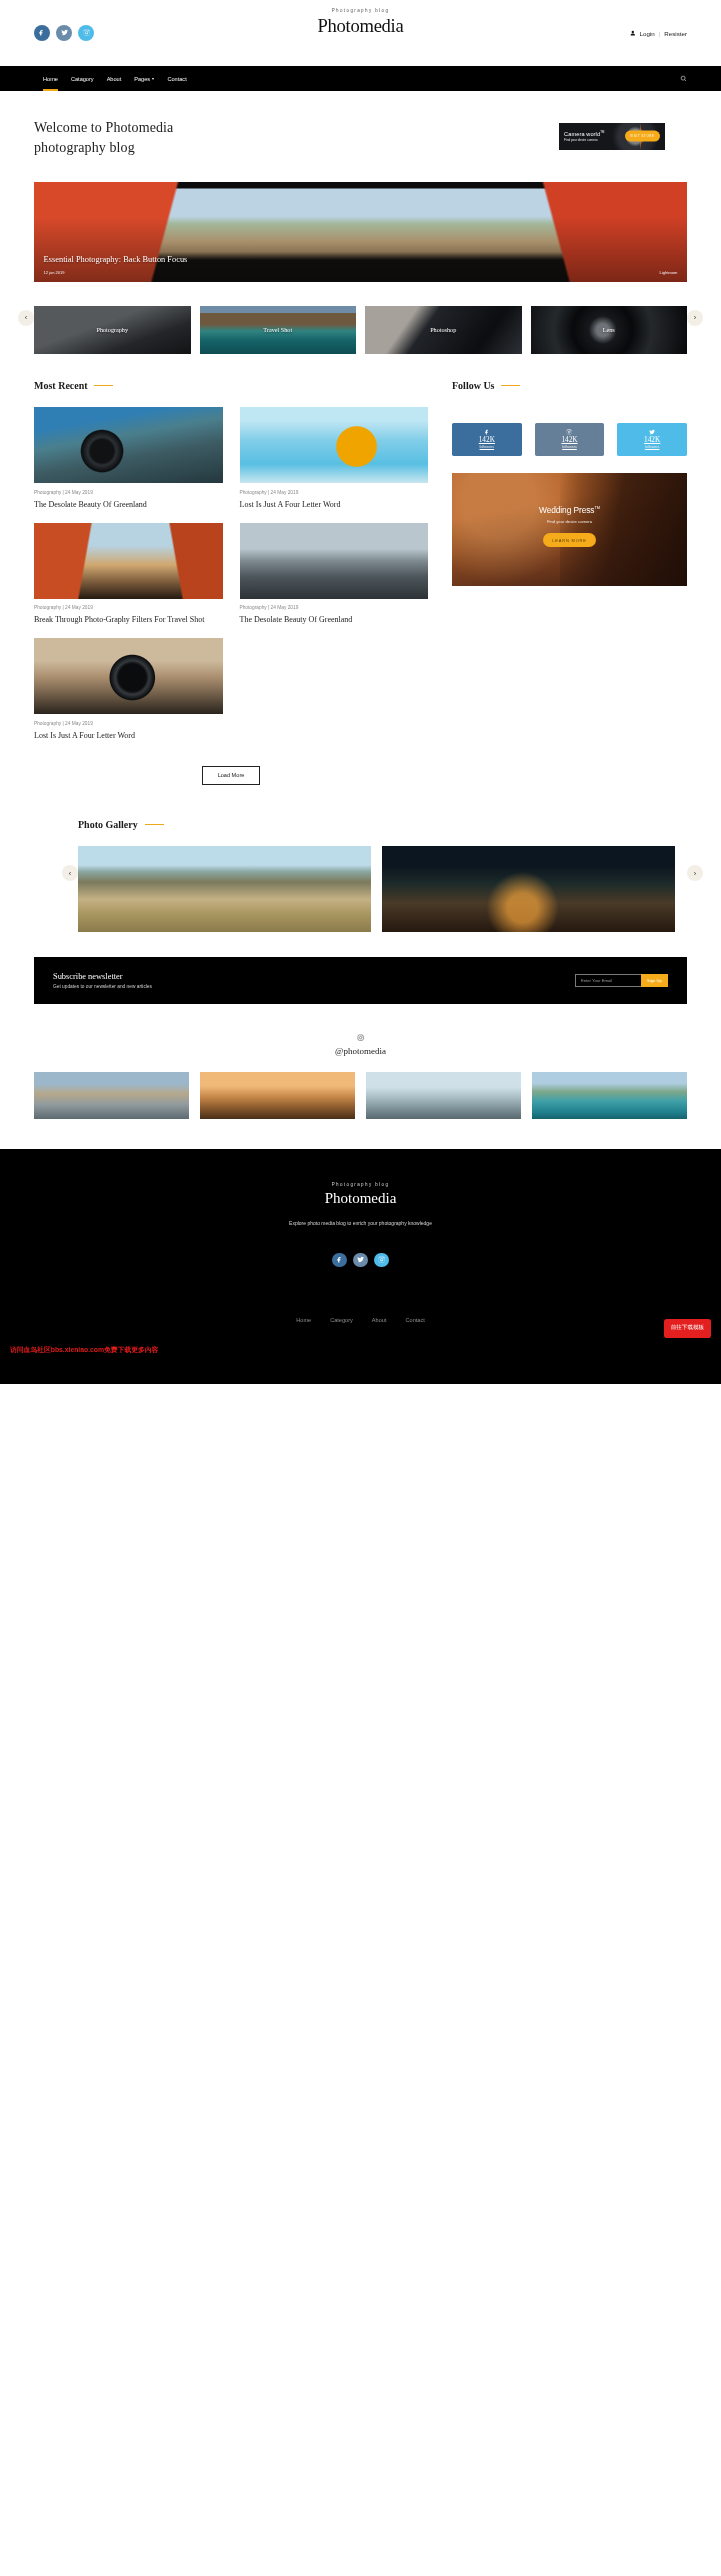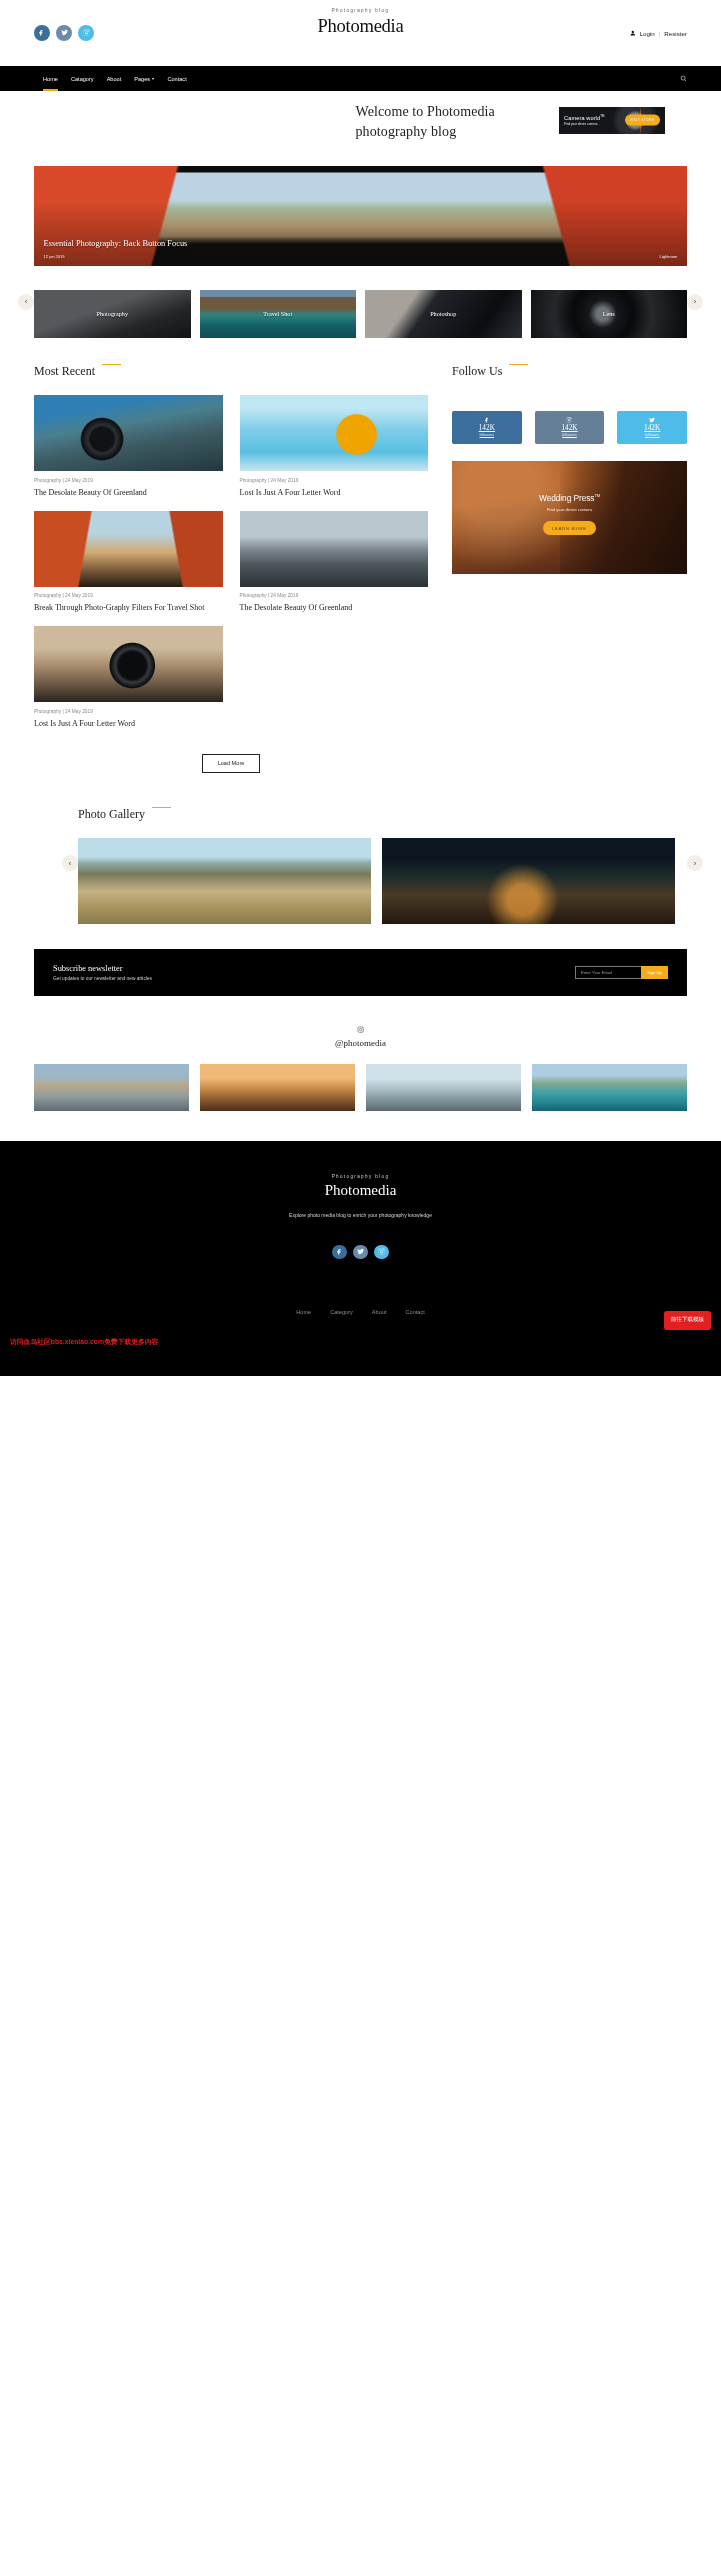--- a/index.html
+++ b/index.html
@@ -88,24 +88,24 @@
   .nav-links a.active::after {
     content: ""; position: absolute; bottom: -9px; left: 0; right: 0;
     height: 1.1px; background: #f0a916;
   }
   .caret { width: 0; height: 0; border-left: 1.7px solid transparent; border-right: 1.7px solid transparent; border-top: 2px solid #fff; }
   .nav-search { margin-left: auto; }
   .nav-search svg { width: 6.8px; height: 6.8px; stroke: #fff; fill: none; stroke-width: 2; }
 
   
   .hero {
-    padding: 11px 34px 0 34px;
+    padding: 27px 34px 0 34px;
     display: flex;
     align-items: flex-start;
-    justify-content: flex-end;
+    justify-content: space-between;
   }
   .hero-title {
     font-size: 14px;
     line-height: 1.42;
     color: #222;
     font-weight: 400;
     max-width: 203px;
     letter-spacing: 0.1px;
   }
   .camera-ad {
@@ -196,22 +196,22 @@
     background: #f3efe6; color: #333;
     display: flex; align-items: center; justify-content: center;
     font-size: 7.3px; z-index: 5; border: none; cursor: pointer;
   }
   .arrow.left { left: 18px; }
   .arrow.right { right: 18px; }
 
   
   .sec-title {
     font-family: "Liberation Serif", serif;
-    font-size: 12px; font-weight: 400; color: #1a1a1a;
-    display: flex; align-items: flex-start; gap: 6.8px;
+    font-size: 10px; font-weight: 700; color: #1a1a1a;
+    display: flex; align-items: center; gap: 6.8px;
   }
   .sec-title .rule { width: 19px; height: 1.1px; background: #f0a916; display: inline-block; }
 
   
   .main {
     display: flex;
     gap: 24px;
     padding: 26px 34px 0 34px;
   }
   .col-left { width: 394px; flex: 0 0 394px; }

